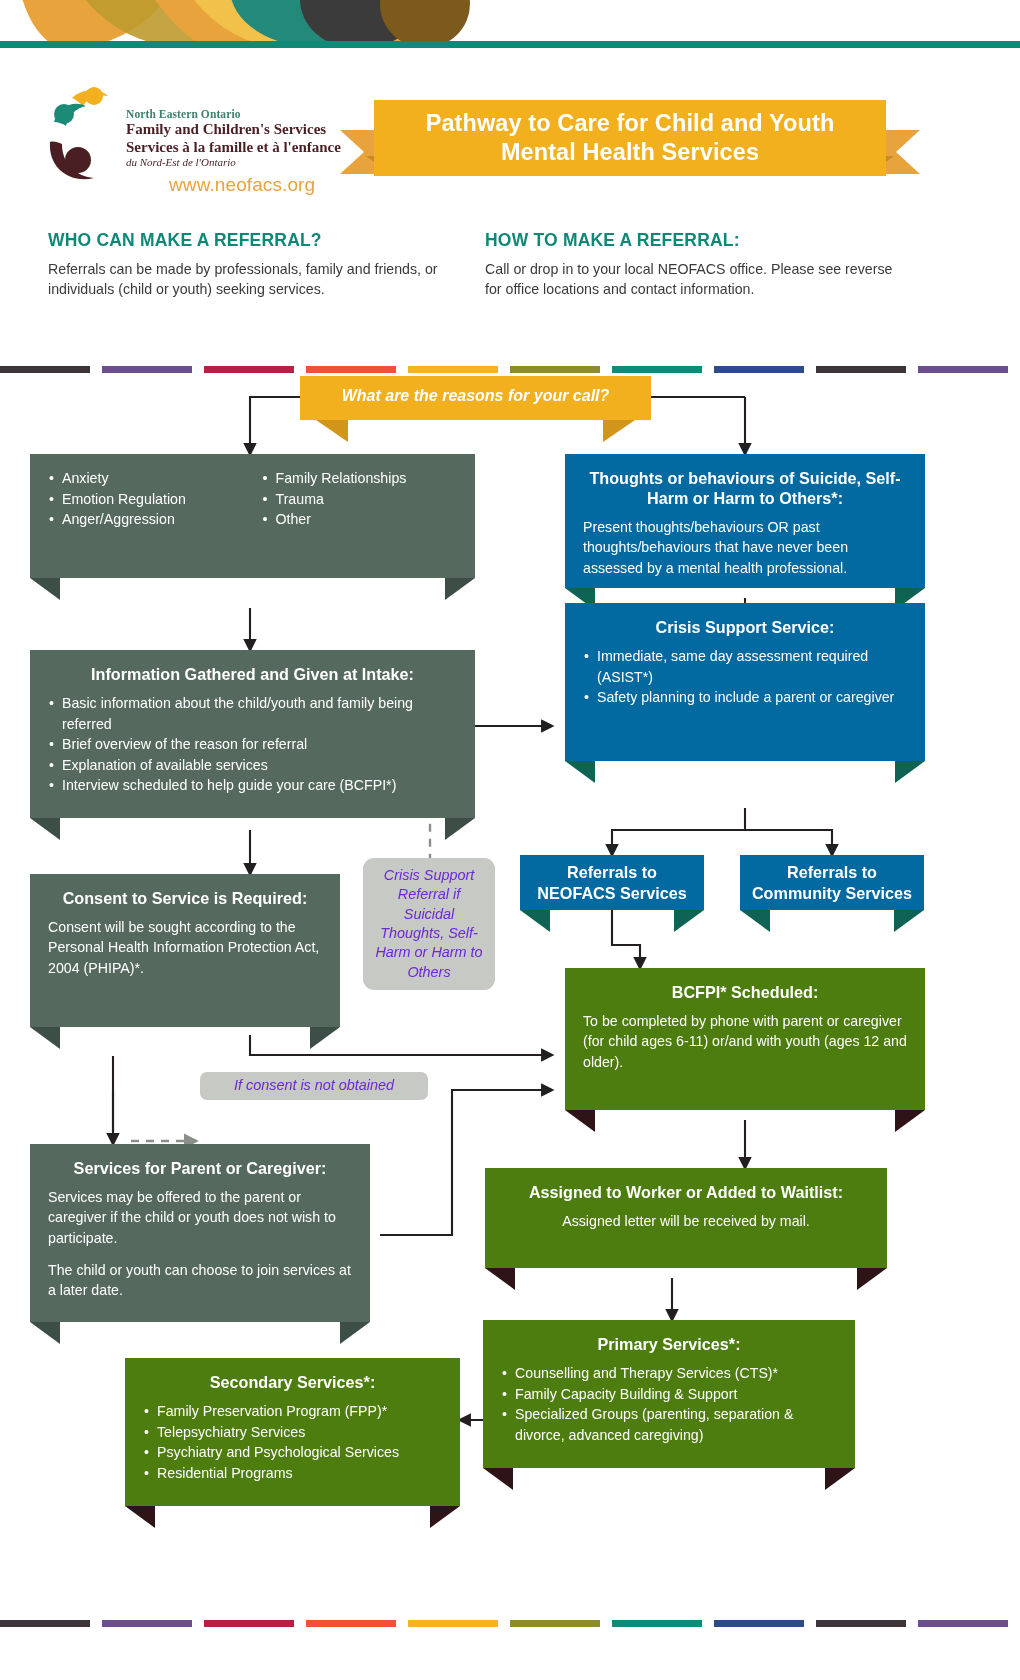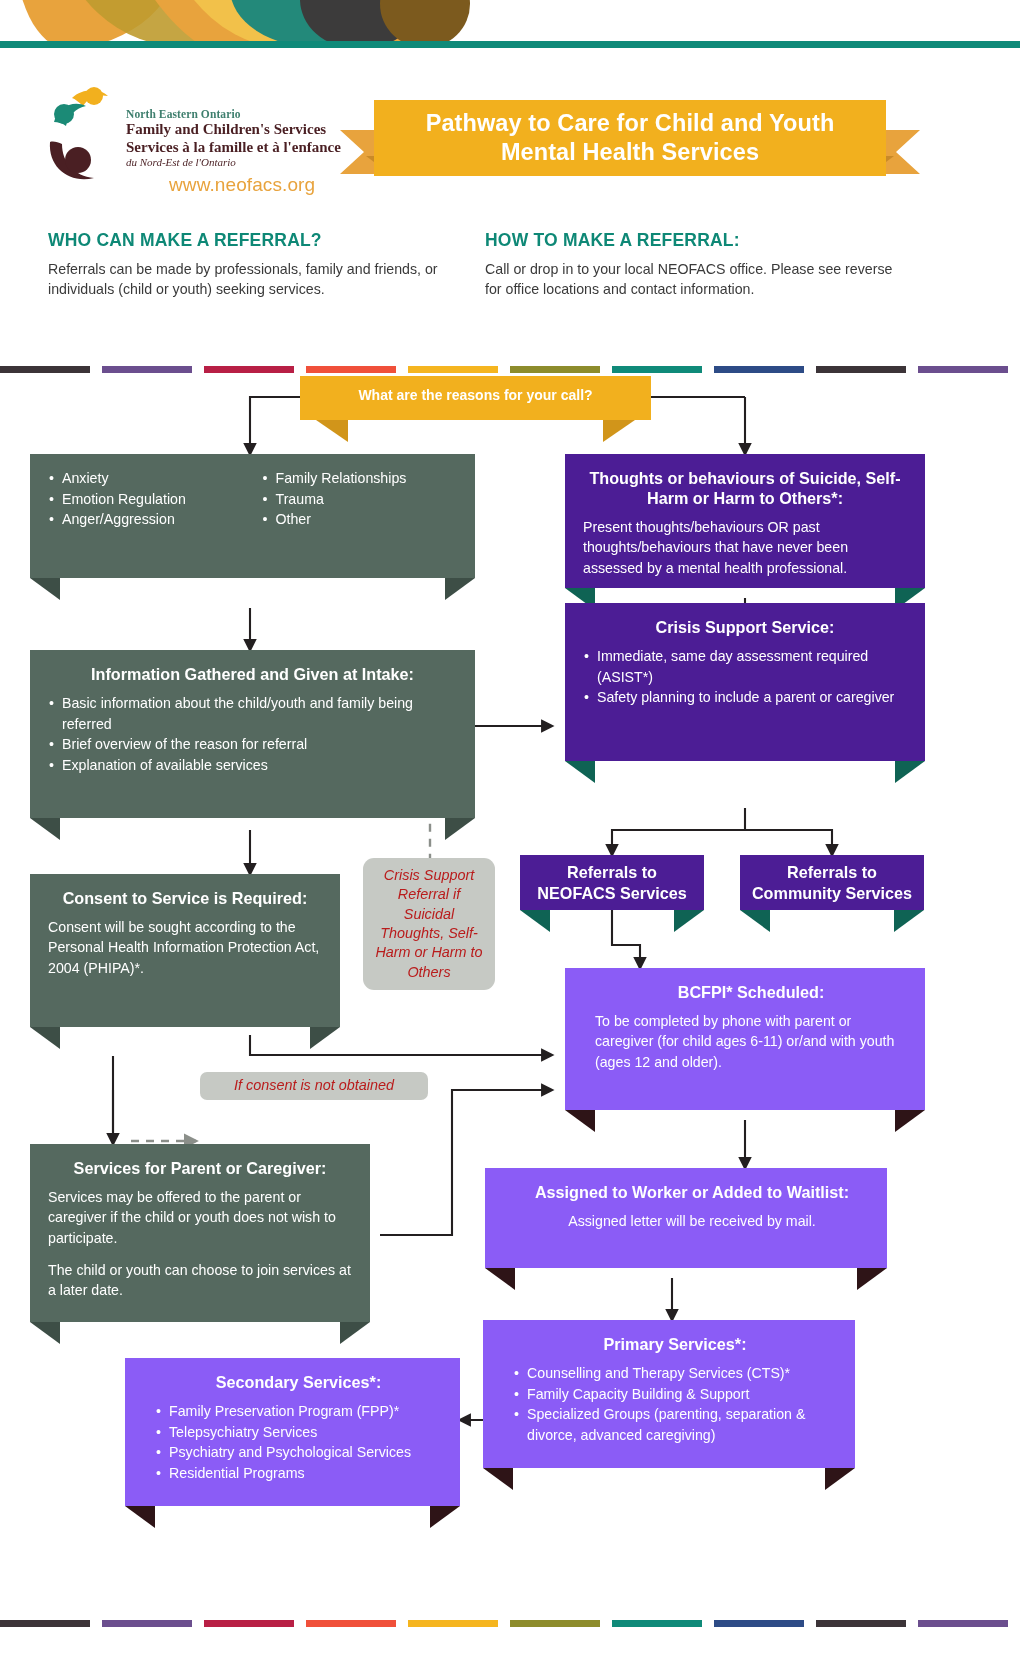--- a/index.html
+++ b/index.html
@@ -64,30 +64,30 @@
   .box .inner { position:relative; width:100%; height:100%; padding:14px 18px; }
   .box .fold { position:absolute; width:30px; height:22px; }
   .box h4 { font-size:16.2px; font-weight:bold; line-height:1.24; text-align:center; margin-bottom:9px; }
   .box p  { font-size:14.2px; line-height:1.43; }
   .box ul { list-style:none; }
   .box li { font-size:14.2px; line-height:1.45; padding-left:14px; position:relative; }
   .box li:before { content:"\2022"; position:absolute; left:1px; top:0; }
 
   .gray   { background:#55695f; }
   .gray  .fold { background:#3d4e46; }
-  .teal   { background:#4c1d95; }
+  .teal   { background:#0369a1; }
   .teal  .fold { background:#0f6354; }
-  .maroon { background:#8b5cf6;padding-left:12px; }
+  .maroon { background:#4d7c0f; }
   .maroon .fold { background:#2e1417; }
 
   .yellowq { position:absolute; background:#f2b01e; color:#fff; }
-  .yellowq .label { font-size:14px; font-weight:bold; text-align:center; padding:11px 14px 16px; }
+  .yellowq .label { font-size:16px; font-weight:bold; text-align:center; padding:11px 14px 16px;font-style:italic; }
   .yellowq .fold { position:absolute; background:#d1951a; width:32px; height:22px; }
 
-  .pill { position:absolute; background:#c6c9c4; border-radius:11px; color:#b91c1c;
+  .pill { position:absolute; background:#c6c9c4; border-radius:11px; color:#6d28d9;
     font-style:italic; font-size:14.4px; line-height:1.34; text-align:center;
     display:flex; align-items:center; justify-content:center; padding:8px 10px; }
 
   
   svg.connectors { position:absolute; left:0; top:0; width:1020px; height:1680px; pointer-events:none; }
 
   
   .footnote { position:absolute; left:0; top:1638px; width:1020px; text-align:center;
     font-size:13.6px; color:#3a3a3a; }
 
@@ -260,20 +260,21 @@
     <div class="fold" style="right:0;top:134px;clip-path:polygon(0 0,100% 0,0 100%);"></div>
   </div>
 
   <div class="box gray" style="left:30px;top:650px;width:445px;height:168px;">
     <div class="inner">
       <h4>Information Gathered and Given at Intake:</h4>
       <ul>
         <li>Basic information about the child/youth and family being referred</li>
         <li>Brief overview of the reason for referral</li>
         <li>Explanation of available services</li>
+        <li>Interview scheduled to help guide your care (BCFPI*)</li>
       </ul>
     </div>
     <div class="fold" style="left:0;top:168px;clip-path:polygon(0 0,100% 0,100% 100%);"></div>
     <div class="fold" style="right:0;top:168px;clip-path:polygon(0 0,100% 0,0 100%);"></div>
   </div>
 
   <div class="box teal" style="left:565px;top:603px;width:360px;height:158px;">
     <div class="inner">
       <h4>Crisis Support Service:</h4>
       <ul>

